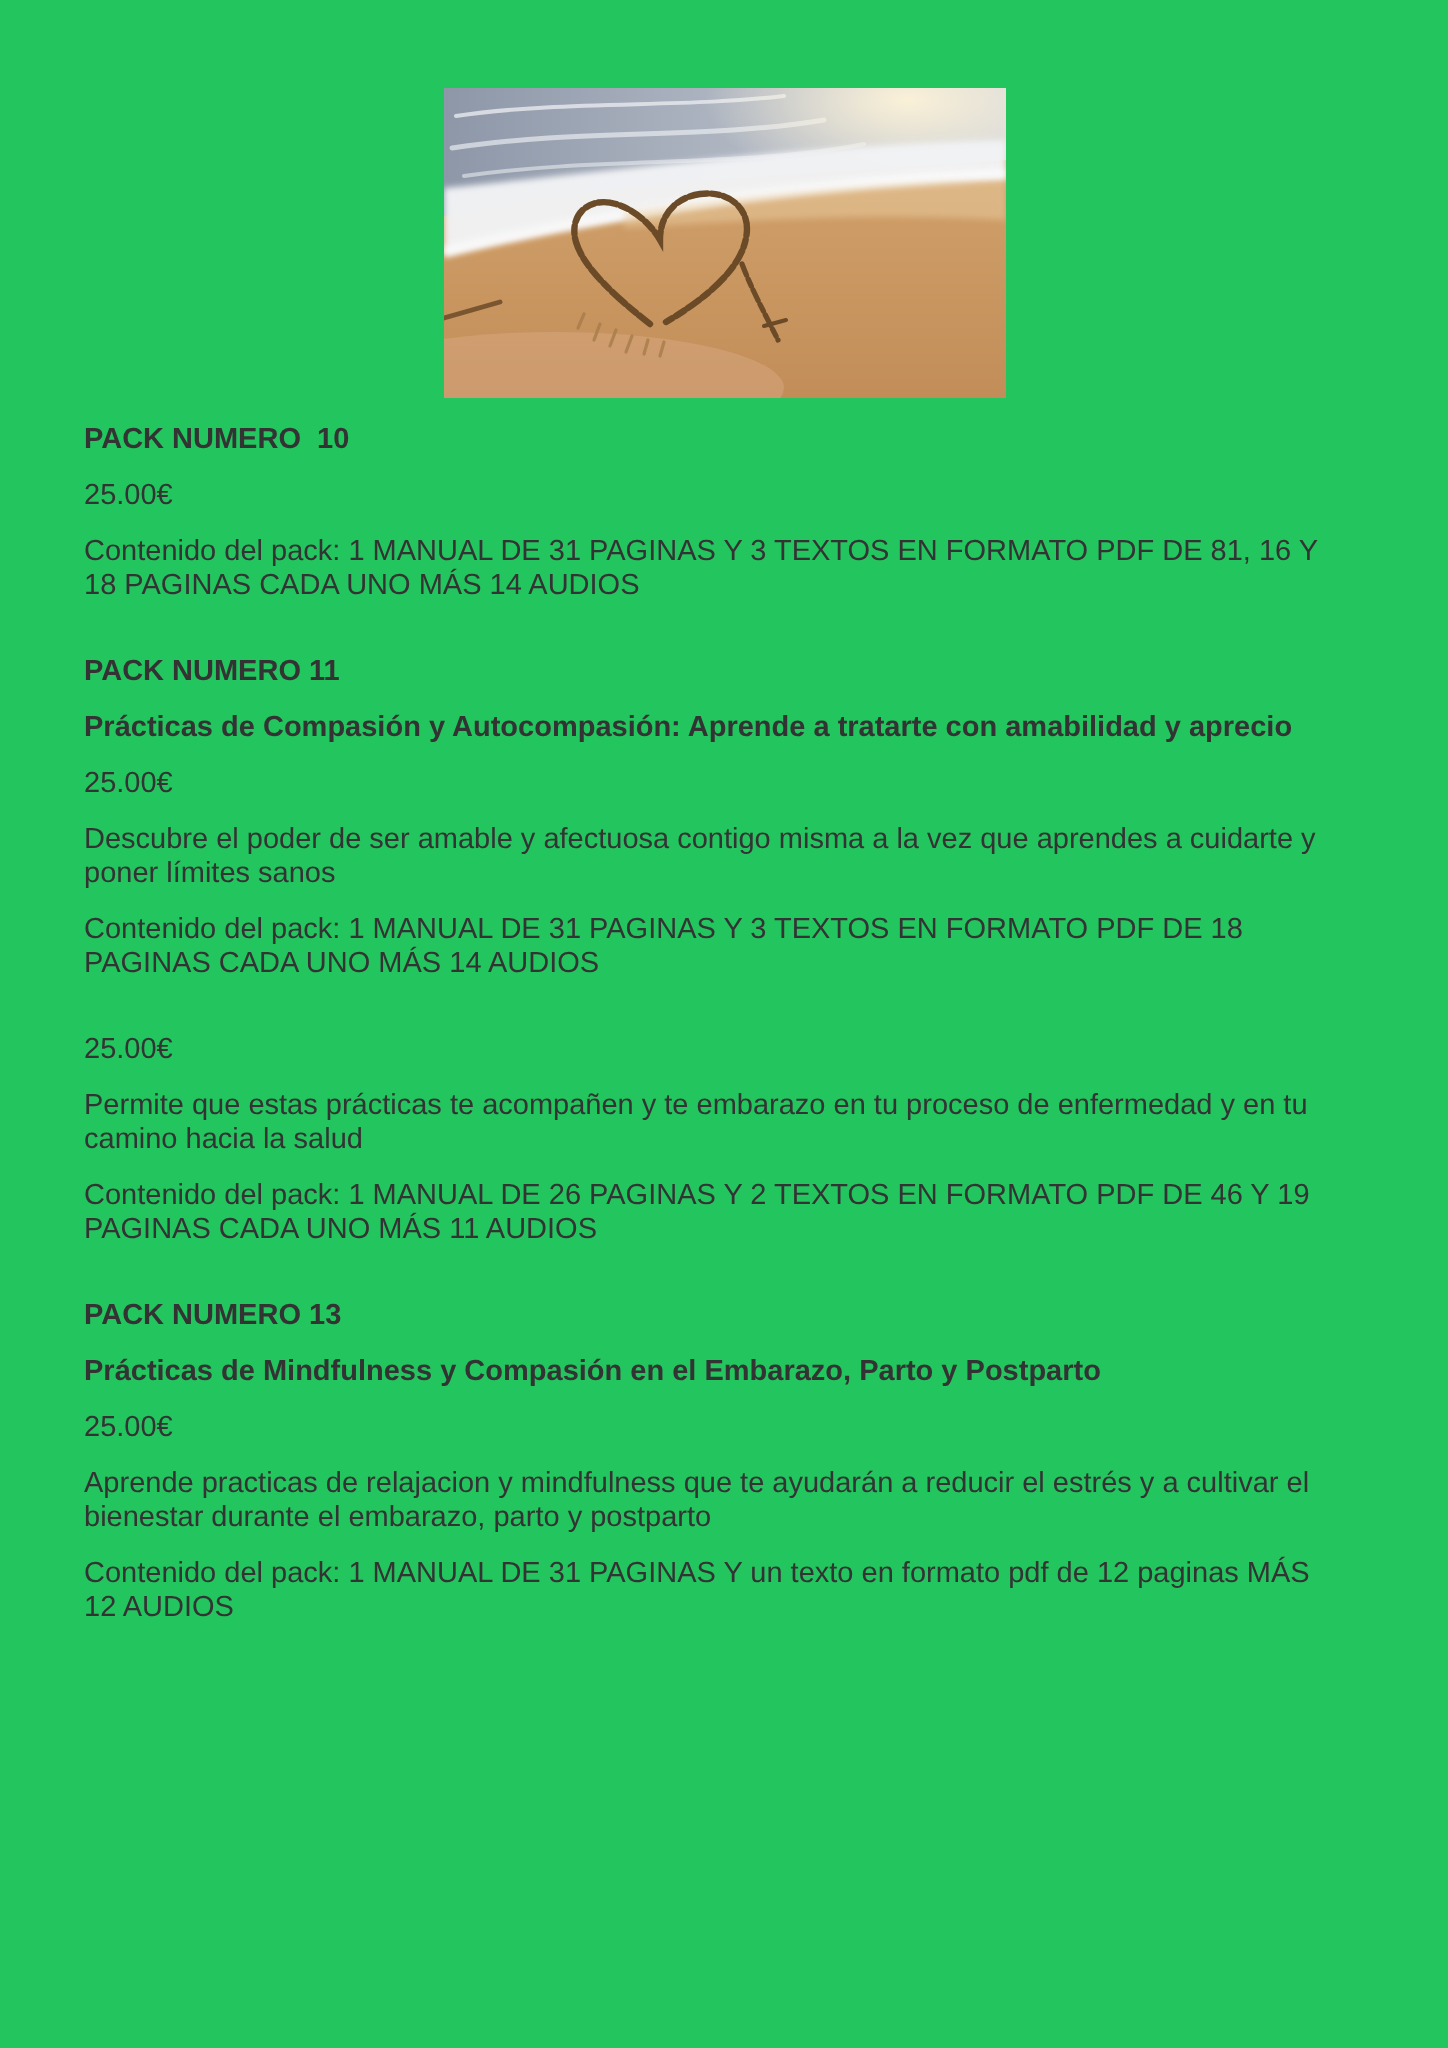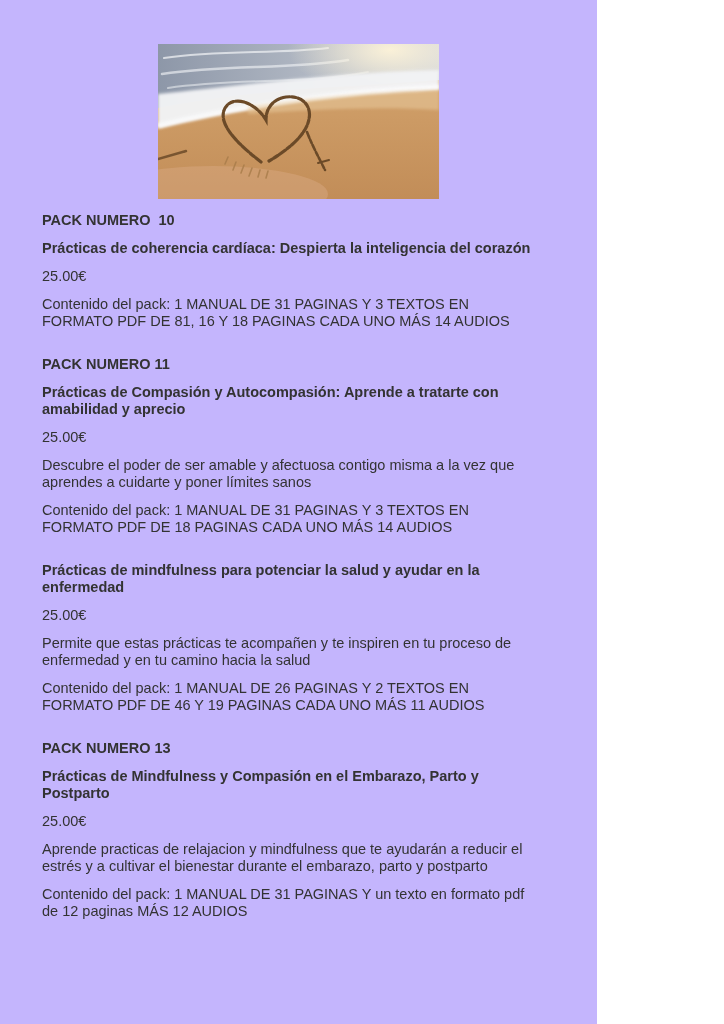--- a/index.html
+++ b/index.html
@@ -4,22 +4,22 @@
 <style>
   * { box-sizing: border-box; }
   html, body { margin: 0; padding: 0; }
   body {
     width: 724px; height: 1024px;
     background: #ffffff;
     font-family: "Liberation Sans", "DejaVu Sans", sans-serif;
   }
   .page {
     position: relative;
-    width: 597px; height: 1024px;
-    background: #c4b5fd;
+    width: 724px; height: 1024px;
+    background: #22c55e;
     color: #333333;
     overflow: hidden;
   }
   .hero {
     display: block;
     width: 281px; height: 155px;
     margin: 44px auto 0 auto;
   }
   .content { padding: 13px 54px 0 42px; }
   .pack + .pack { margin-top: 26px; }
@@ -87,37 +87,35 @@
       <path d="M94 124 l -3 8"></path>
       <path d="M102 126 l -2 7"></path>
       <path d="M110 127 l -2 7"></path>
     </g>
   </svg>
 
   <div class="content">
 
     <section class="pack">
       <h2 class="pack-number">PACK NUMERO  10</h2>
-      <h3 class="pack-title">Prácticas de coherencia cardíaca: Despierta la inteligencia del corazón</h3>
       <p class="pack-price">25.00€</p>
       <p class="pack-contents">Contenido del pack: 1 MANUAL DE 31 PAGINAS Y 3 TEXTOS EN FORMATO PDF DE 81, 16 Y 18 PAGINAS CADA UNO MÁS 14 AUDIOS</p>
     </section>
 
     <section class="pack">
       <h2 class="pack-number">PACK NUMERO 11</h2>
       <h3 class="pack-title">Prácticas de Compasión y Autocompasión: Aprende a tratarte con amabilidad y aprecio</h3>
       <p class="pack-price">25.00€</p>
       <p class="pack-description">Descubre el poder de ser amable y afectuosa contigo misma a la vez que aprendes a cuidarte y poner límites sanos</p>
       <p class="pack-contents">Contenido del pack: 1 MANUAL DE 31 PAGINAS Y 3 TEXTOS EN FORMATO PDF DE 18 PAGINAS CADA UNO MÁS 14 AUDIOS</p>
     </section>
 
     <section class="pack">
-      <h3 class="pack-title">Prácticas de mindfulness para potenciar la salud y ayudar en la enfermedad</h3>
       <p class="pack-price">25.00€</p>
-      <p class="pack-description">Permite que estas prácticas te acompañen y te inspiren en tu proceso de enfermedad y en tu camino hacia la salud</p>
+      <p class="pack-description">Permite que estas prácticas te acompañen y te embarazo en tu proceso de enfermedad y en tu camino hacia la salud</p>
       <p class="pack-contents">Contenido del pack: 1 MANUAL DE 26 PAGINAS Y 2 TEXTOS EN FORMATO PDF DE 46 Y 19 PAGINAS CADA UNO MÁS 11 AUDIOS</p>
     </section>
 
     <section class="pack">
       <h2 class="pack-number">PACK NUMERO 13</h2>
       <h3 class="pack-title">Prácticas de Mindfulness y Compasión en el Embarazo, Parto y Postparto</h3>
       <p class="pack-price">25.00€</p>
       <p class="pack-description">Aprende practicas de relajacion y mindfulness que te ayudarán a reducir el estrés y a cultivar el bienestar durante el embarazo, parto y postparto</p>
       <p class="pack-contents">Contenido del pack: 1 MANUAL DE 31 PAGINAS Y un texto en formato pdf de 12 paginas MÁS 12 AUDIOS</p>
     </section>

